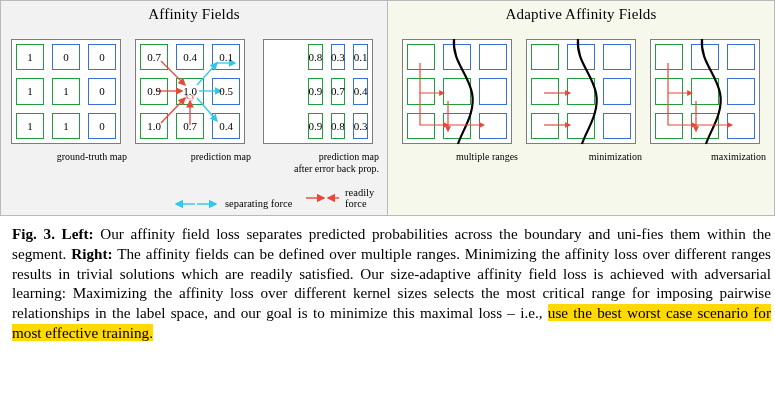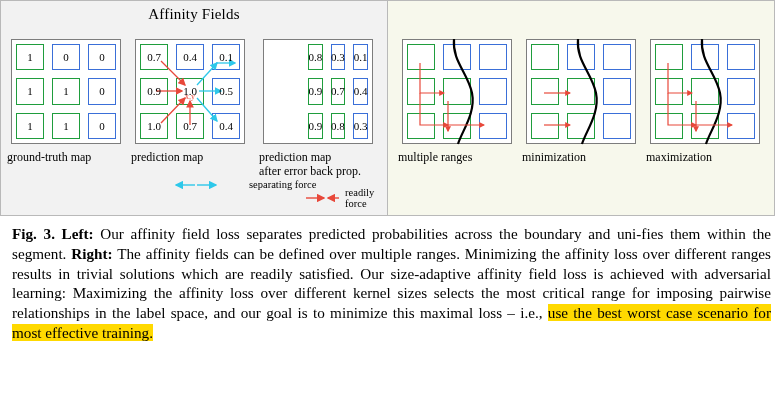--- a/index.html
+++ b/index.html
@@ -64,22 +64,22 @@
   .cellbox.blue{border:1.5px solid #3a6fd8;}
   .cellnum{
     position:relative;
     z-index:3;
     font-size:11px;
     font-family:"Liberation Serif", serif;
   }
 
   .caption-sm{
     position:absolute;
-    font-size:12px;
-    text-align:left;
+    font-size:10px;
+    text-align:right;
     line-height:1.15;
     font-family:"Liberation Serif", serif;
   }
 
   
   .legend{
     position:absolute;
     font-size:10.5px;
     display:flex;align-items:center;
   }
@@ -253,21 +253,21 @@
         <div class="cellwrap">
             <div class="cellbox blue"></div>
             <span class="cellnum">0.3</span>
           </div>
       </div>
       <div class="caption-sm" style="left:258px;top:150px;width:120px;">
         <div>prediction map</div>
         <div>after error back prop.</div>
       </div>
 
-      <div class="legend" style="left:172px;top:178px;gap:24px;">
+      <div class="legend" style="left:172px;top:197px;">
         <svg width="46" height="10">
           <defs>
             <marker id="lgB1" markerWidth="6" markerHeight="6" refX="5" refY="3" orient="auto">
                 <path d="M0,0 L6,3 L0,6 z" fill="#2ec8ea"></path>
               </marker>
             <marker id="lgB2" markerWidth="6" markerHeight="6" refX="5" refY="3" orient="auto">
                 <path d="M0,0 L6,3 L0,6 z" fill="#2ec8ea"></path>
               </marker>
           </defs>
           <line x1="22" y1="5" x2="3" y2="5" stroke="#2ec8ea" stroke-width="1.4" marker-end="url(#lgB1)"></line>
@@ -287,20 +287,21 @@
               </marker>
           </defs>
           <line x1="3" y1="5" x2="21" y2="5" stroke="#e8483a" stroke-width="1.4" marker-end="url(#lgR1)"></line>
           <line x1="43" y1="5" x2="25" y2="5" stroke="#e8483a" stroke-width="1.4" marker-end="url(#lgR2)"></line>
         </svg>
         <span class="lab">readily force</span>
       </div>
     </div>
 
     <div class="panel-right">
+      <div class="panel-title">Adaptive Affinity Fields</div>
 
       <div class="grid" style="left:14px;top:38px;width:110px;height:105px;">
         <div class="cellwrap">
             <div class="cellbox green"></div>
           </div>
         <div class="cellwrap">
             <div class="cellbox blue"></div>
           </div>
         <div class="cellwrap">
             <div class="cellbox blue"></div>

